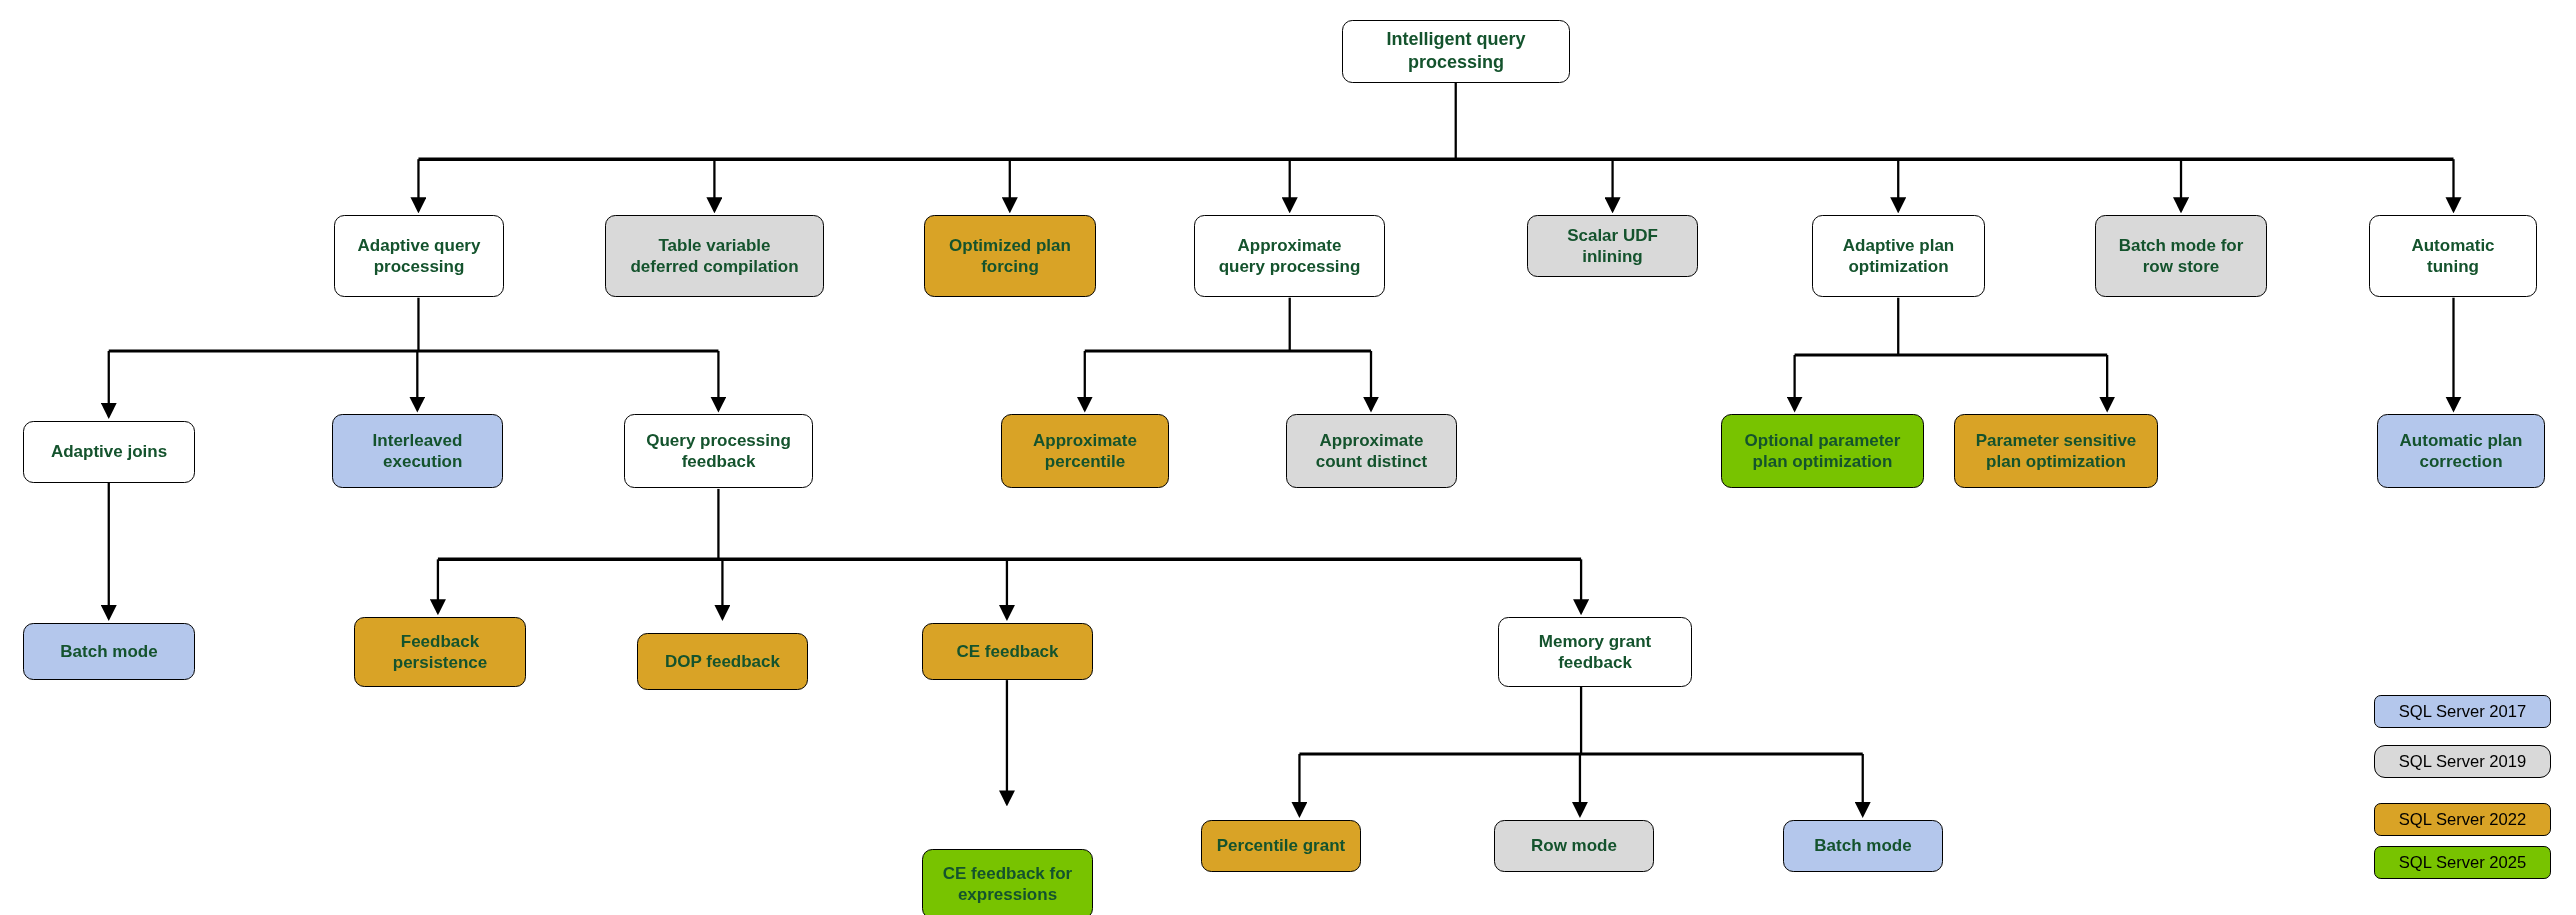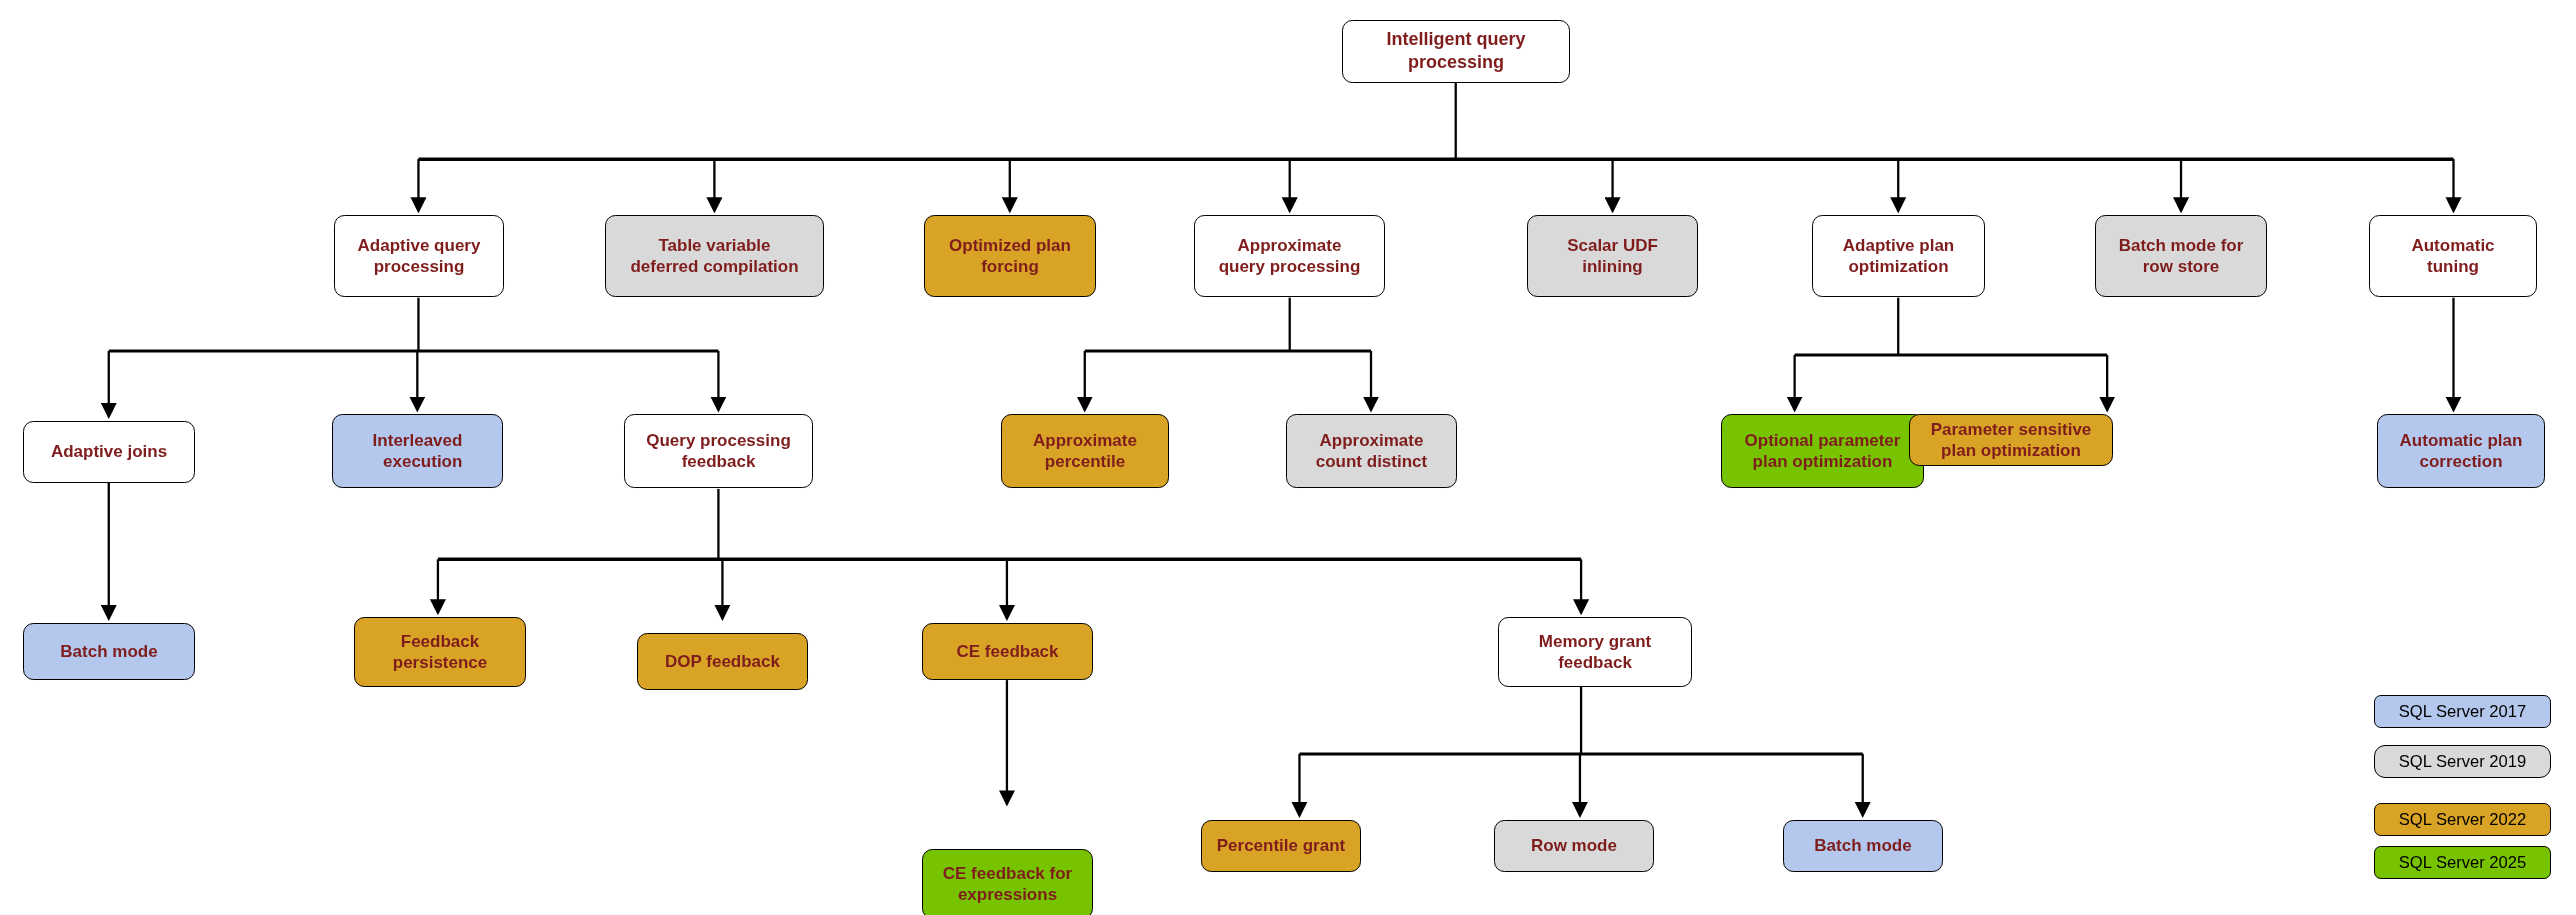--- a/index.html
+++ b/index.html
@@ -13,21 +13,21 @@
   #edges{position:absolute;left:0;top:0;width:2576px;height:916px;}
   .node{
     position:absolute;
     box-sizing:border-box;
     border:1.7px solid #000000;
     border-radius:10.3px;
     display:flex;
     align-items:center;
     justify-content:center;
     text-align:center;
-    color:#7f1d1d;
+    color:#14532d;
     font-size:17px;
     line-height:1.26;
     padding:2.3px 4.6px;
     background:#ffffff;
     white-space:pre-line;
   }
   .node.root{font-weight:bold;font-size:18px;}
   .node.lvl1{font-weight:bold;}
   .legend-item{
     position:absolute;
@@ -106,40 +106,40 @@
   <div class="node root" style="left: 1342px; top: 19.5px; width: 228px; height: 63px; background: rgb(255, 255, 255);">Intelligent query
 processing</div>
   <div class="node lvl1" style="left: 334px; top: 215px; width: 170px; height: 82px; background: rgb(255, 255, 255);">Adaptive query
 processing</div>
   <div class="node lvl1" style="left: 605px; top: 215px; width: 219px; height: 82px; background: rgb(217, 217, 217);">Table variable
 deferred compilation</div>
   <div class="node lvl1" style="left: 924px; top: 215px; width: 172px; height: 82px; background: rgb(217, 163, 38);">Optimized plan
 forcing</div>
   <div class="node lvl1" style="left: 1194px; top: 215px; width: 191px; height: 82px; background: rgb(255, 255, 255);">Approximate
 query processing</div>
-  <div class="node lvl1" style="left: 1527px; top: 215px; width: 171px; height: 82px; background: rgb(217, 217, 217);">Scalar UDF
+  <div class="node lvl1" style="left: 1527px; top: 215px; width: 171px; height: 62px; background: rgb(217, 217, 217);">Scalar UDF
 inlining</div>
   <div class="node lvl1" style="left: 1812px; top: 215px; width: 173px; height: 82px; background: rgb(255, 255, 255);">Adaptive plan
 optimization</div>
   <div class="node lvl1" style="left: 2095px; top: 215px; width: 172px; height: 82px; background: rgb(217, 217, 217);">Batch mode for
 row store</div>
   <div class="node lvl1" style="left: 2369px; top: 215px; width: 168px; height: 82px; background: rgb(255, 255, 255);">Automatic
 tuning</div>
   <div class="node lvl1" style="left: 23px; top: 421px; width: 172px; height: 62px; background: rgb(255, 255, 255);">Adaptive joins</div>
   <div class="node lvl1" style="left: 332px; top: 414px; width: 171px; height: 74px; background: rgb(180, 199, 236); text-align: right;">Interleaved
 execution</div>
   <div class="node lvl1" style="left: 624px; top: 414px; width: 189px; height: 74px; background: rgb(255, 255, 255);">Query processing
 feedback</div>
   <div class="node lvl1" style="left: 1001px; top: 414px; width: 168px; height: 74px; background: rgb(217, 163, 38);">Approximate
 percentile</div>
   <div class="node lvl1" style="left: 1286px; top: 414px; width: 171px; height: 74px; background: rgb(217, 217, 217);">Approximate
 count distinct</div>
   <div class="node lvl1" style="left: 1693px; top: 414px; width: 203px; height: 74px; background: rgb(120, 195, 0); margin-left: 28px;">Optional parameter
 plan optimization</div>
-  <div class="node lvl1" style="left: 1909px; top: 414px; width: 204px; height: 52px; background: rgb(217, 163, 38);">Parameter sensitive
+  <div class="node lvl1" style="left: 1954px; top: 414px; width: 204px; height: 74px; background: rgb(217, 163, 38);">Parameter sensitive
 plan optimization</div>
   <div class="node lvl1" style="left: 2377px; top: 414px; width: 168px; height: 74px; background: rgb(180, 199, 236);">Automatic plan
 correction</div>
   <div class="node lvl1" style="left: 23px; top: 623px; width: 172px; height: 57px; background: rgb(180, 199, 236);">Batch mode</div>
   <div class="node lvl1" style="left: 354px; top: 617px; width: 172px; height: 70px; background: rgb(217, 163, 38);">Feedback
 persistence</div>
   <div class="node lvl1" style="left: 637px; top: 633px; width: 171px; height: 57px; background: rgb(217, 163, 38);">DOP feedback</div>
   <div class="node lvl1" style="left: 922px; top: 623px; width: 171px; height: 57px; background: rgb(217, 163, 38);">CE feedback</div>
   <div class="node lvl1" style="left: 1498px; top: 617px; width: 194px; height: 70px; background: rgb(255, 255, 255);">Memory grant
 feedback</div>

